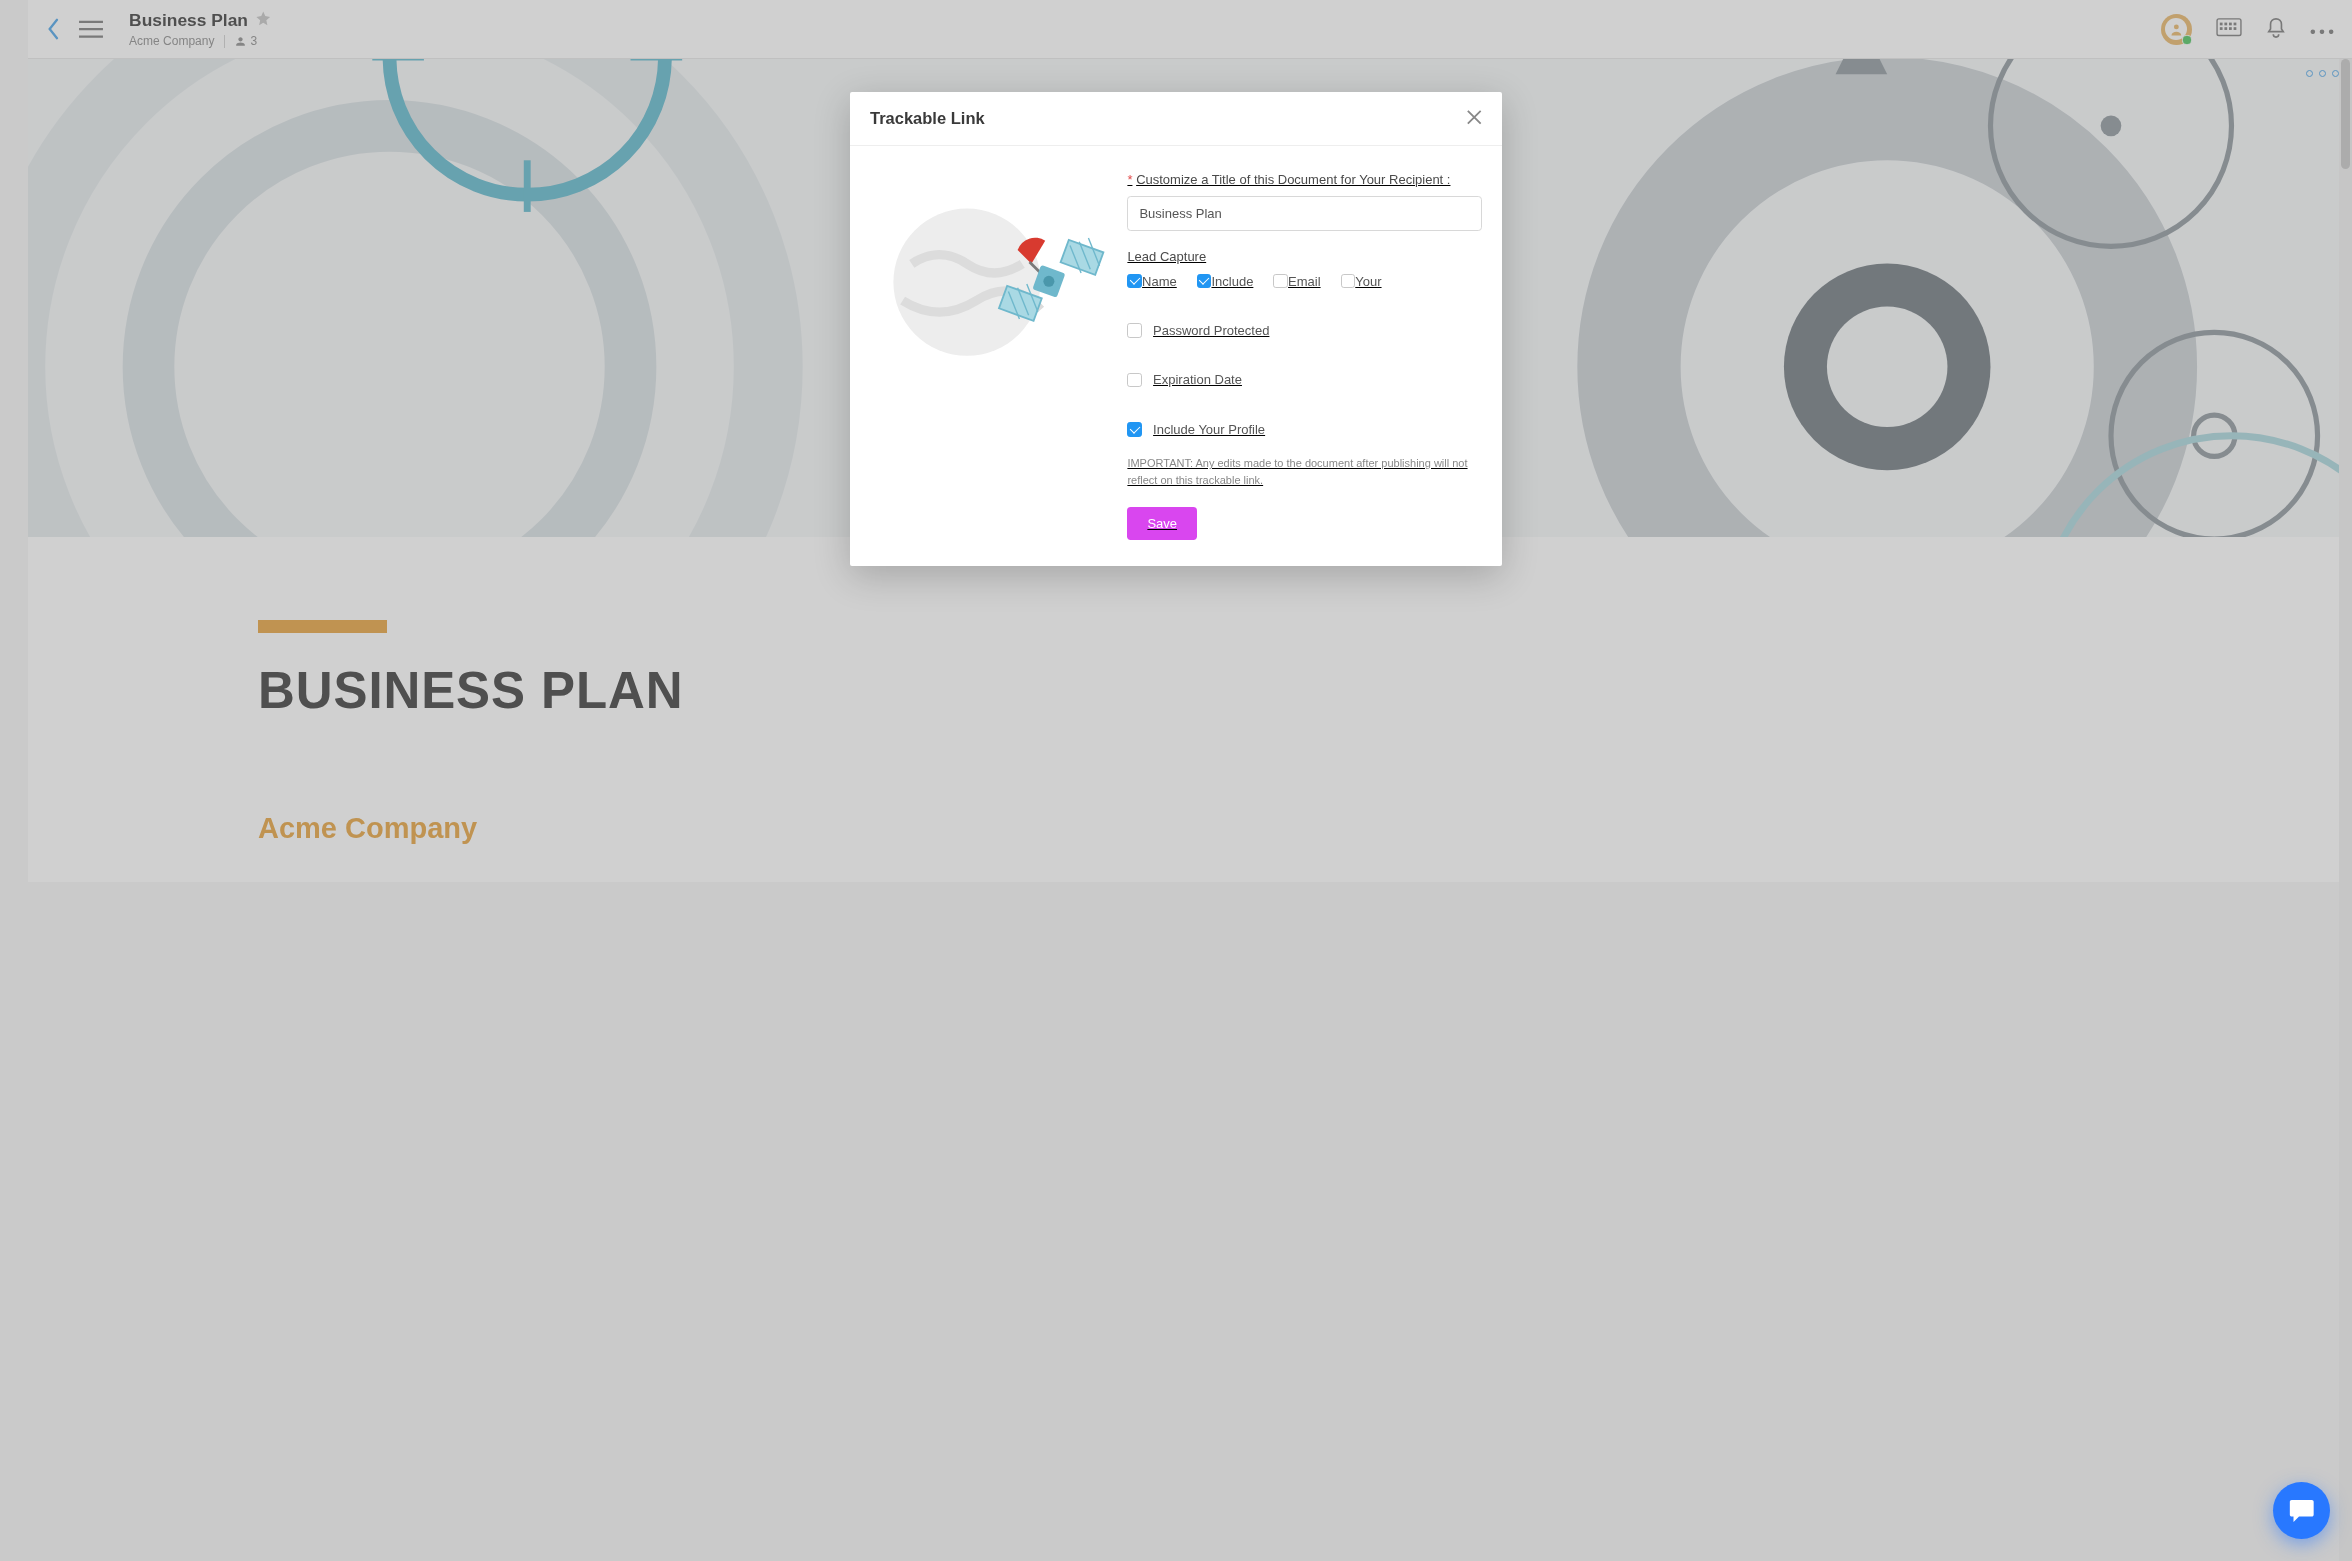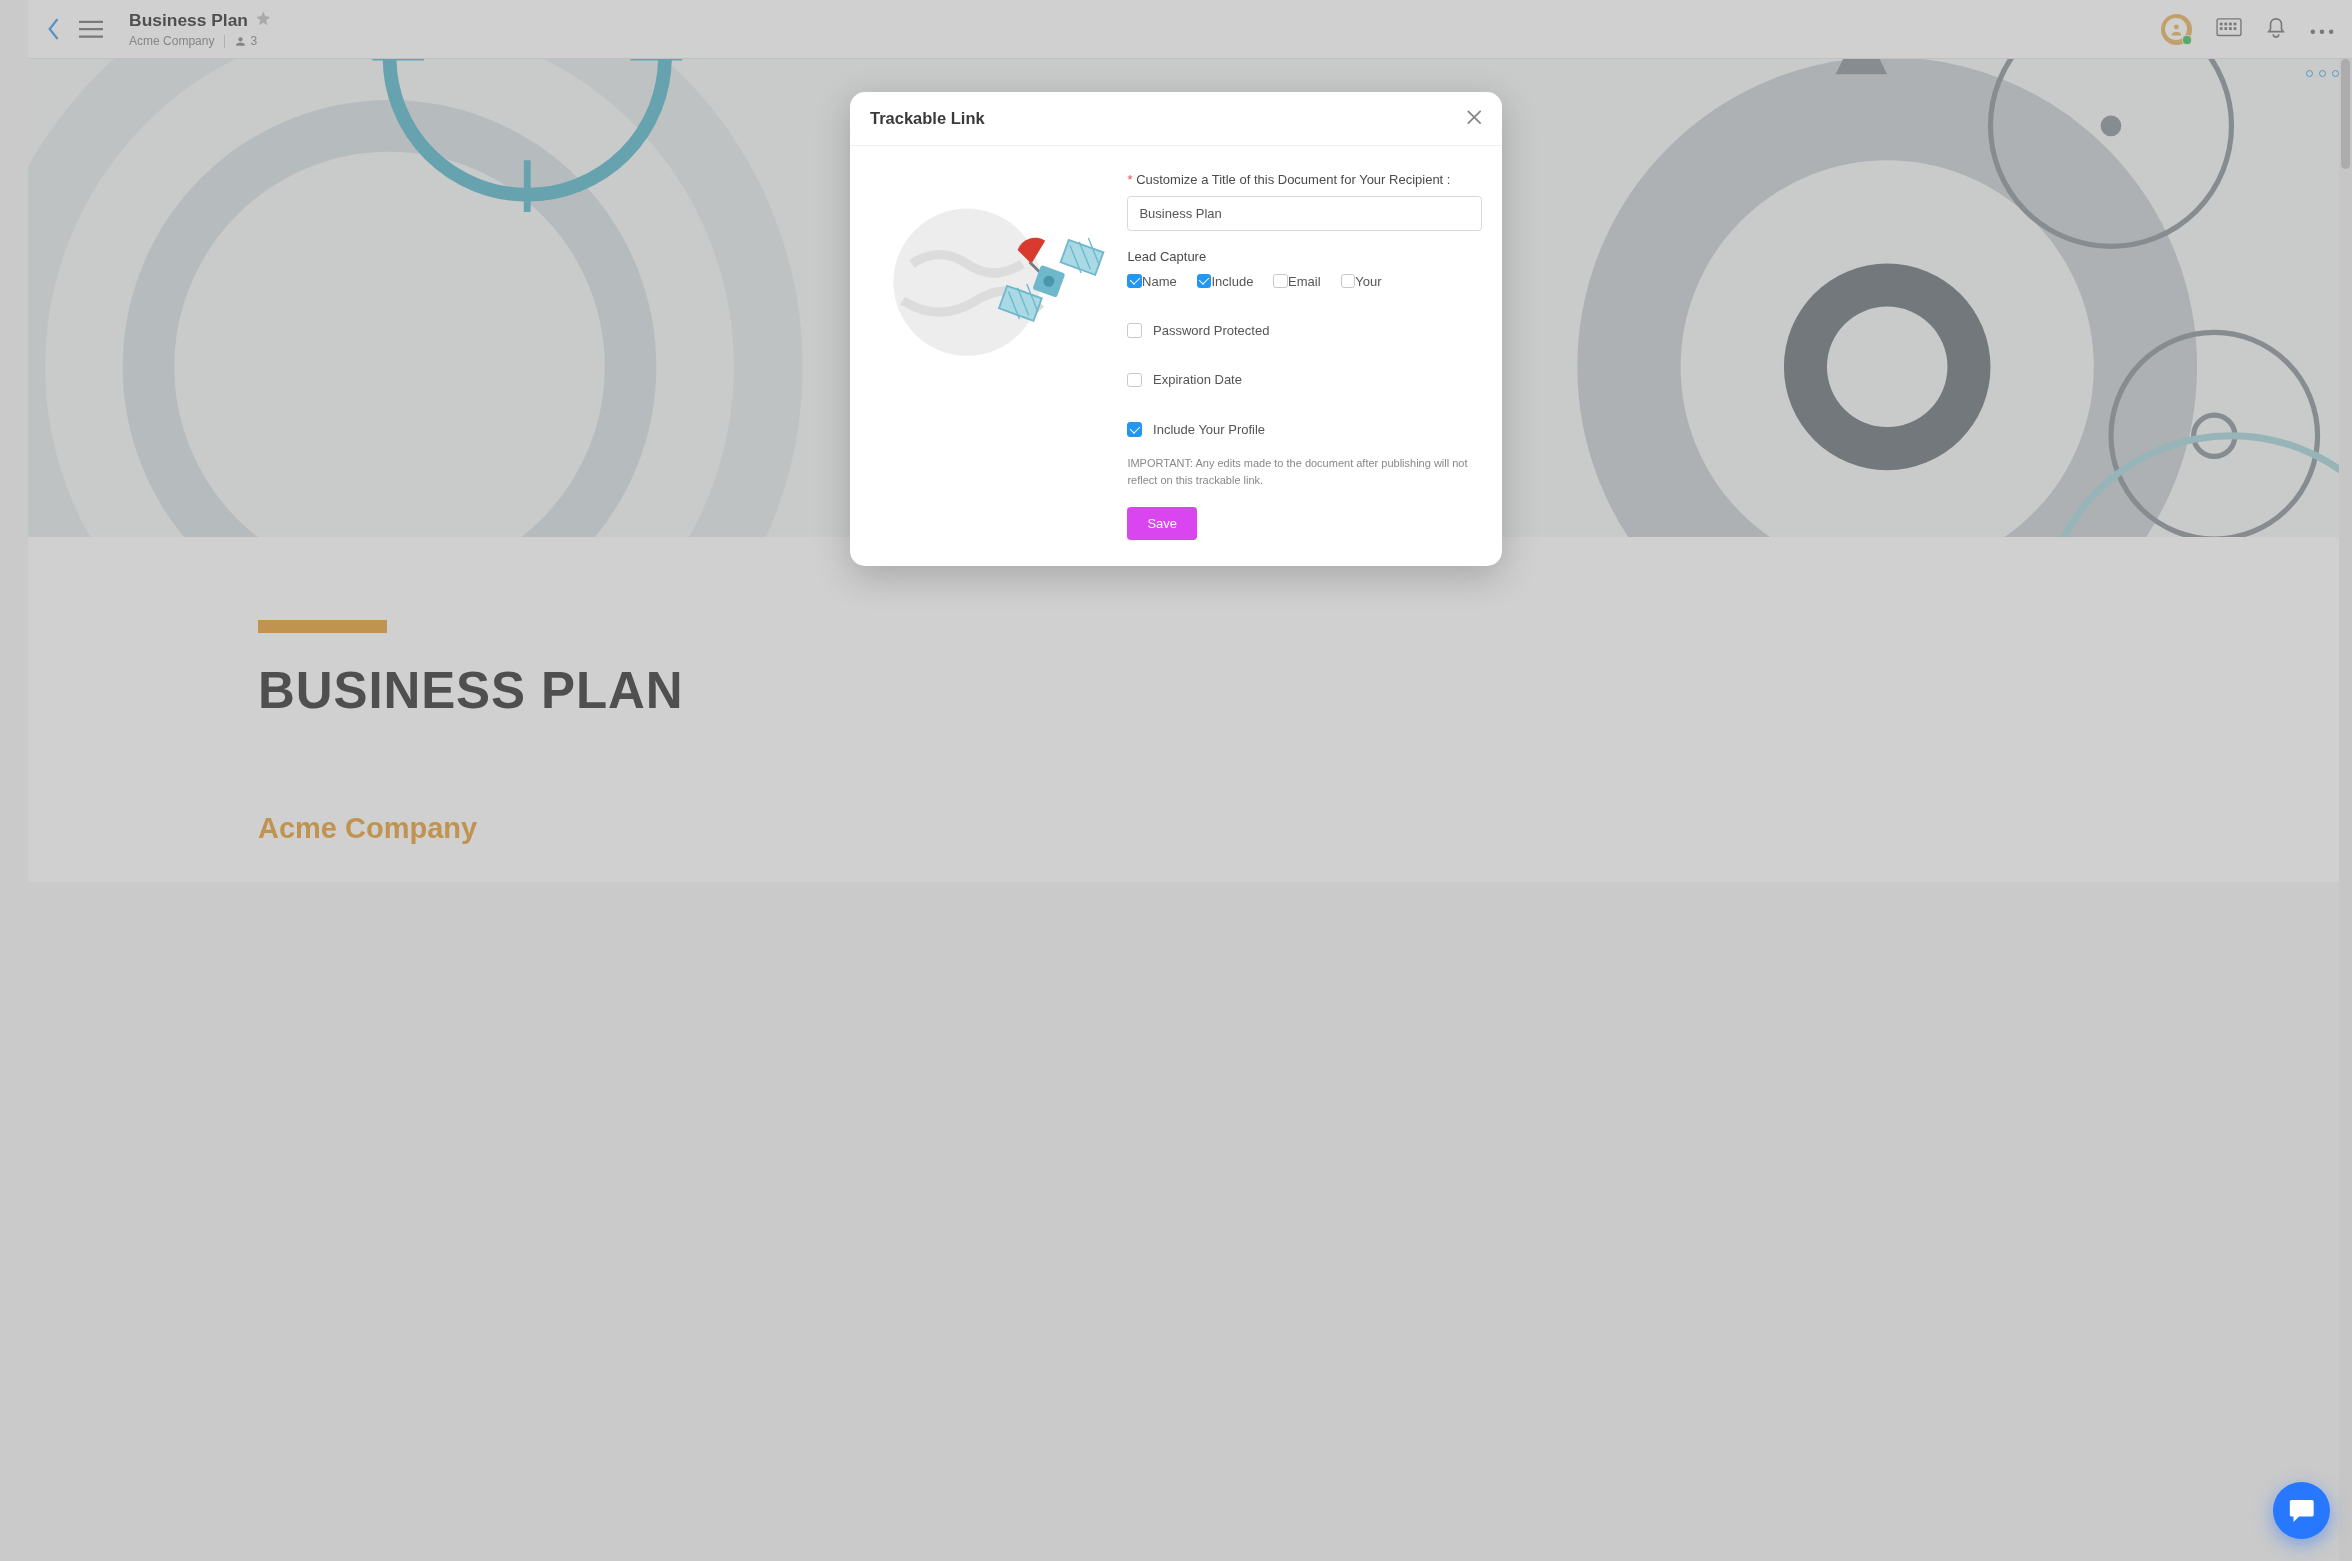--- a/index.html
+++ b/index.html
@@ -35,25 +35,25 @@
 .hero svg { width:100%; height:100%; }
 .page-dots { position:absolute; top:11px; right:13px; display:flex; gap:5.5px; }
 .page-dots span { width:7.3px; height:7.3px; border:1.8px solid #4aa3e8; border-radius:50%; }
 .doc-body { padding: 83px 230px 37px; background:#fff; }
 .accent-bar { width: 129px; height: 13px; background: #e6a23c; margin-bottom: 27.5px; }
 .big-title { font-size: 51px; font-weight: 800; color: #3a3a3a; letter-spacing: 0.9px; }
 .company-title { margin-top: 92px; font-size: 29px; font-weight: 700; color: #e6a23c; }
 
 
 .overlay { position: absolute; inset:0; background: rgba(120,120,120,0.35); display:flex; align-items:flex-start; justify-content:center; padding-top:92px; }
-.modal { width: 652px; background: #fff; border-radius: 15px; box-shadow: 0 9.2px 37px rgba(0,0,0,.2); }
+.modal { width: 652px; background: #fff; border-radius: 2px; box-shadow: 0 9.2px 37px rgba(0,0,0,.2); }
 .modal-header { display:flex; align-items:center; justify-content:space-between; padding: 16.5px 20px; border-bottom:0.9px solid #eee; }
 .modal-title { font-size: 16.5px; font-weight: 600; color: #3a3a3a; }
 .close-btn { color:#888; cursor:pointer; }
-.modal-body { display:flex; padding: 26px 20px 26px 20px; gap: 18.4px; }
+.modal-body { display:flex; padding: 26px 20px 26px 20px; gap: 18.4px; text-decoration: underline; }
 .illus { flex:0 0 239px; display:flex; align-items:flex-start; justify-content:center; padding-top:9.2px; }
 .form { flex:1; display:flex; flex-direction:column; gap: 18.4px; }
 .field-label { font-size: 13px; color:#4a4a4a; }
 .required-star { color:#e24c4c; margin-right:3.7px; }
 .text-input { width:100%; border:0.9px solid #d8d8d8; border-radius:3.7px; padding:9.2px 11px; font-size:13px; color:#555; }
 .section-label { font-size:13px; color:#4a4a4a; }
 .checks-row { display:flex; gap:20px; margin-top:9.2px; }
 .check-item { display:flex; align-items:center; gap:0; font-size:13px; color:#555; }
 .cbox { width:14.7px; height:14.7px; border:0.9px solid #c8c8c8; border-radius:2.8px; display:flex; align-items:center; justify-content:center; cursor:pointer; flex-shrink:0; }
 .cbox.checked { background:#2196f3; border-color:#2196f3; }

